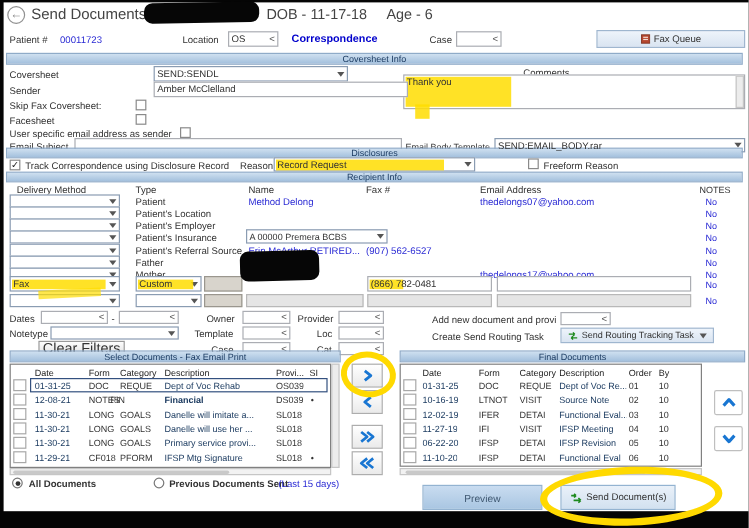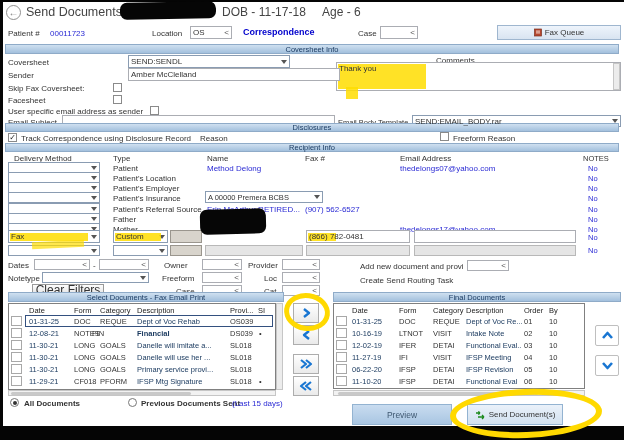--- a/index.html
+++ b/index.html
@@ -129,20 +129,25 @@
   </div>
 
   <div class="bar" style="left:5px;top:123px;width:614px;height:9px;line-height:8px">
     <span>Disclosures</span>
   </div>
   <div class="chk" style="left:8px;top:133px">
     <span>✓</span>
   </div>
   <span class="lb" style="left:21px;top:134px">Track Correspondence using Disclosure Record</span>
   <span class="lb" style="left:200px;top:134px">Reason</span>
+  <div class="sel" style="left:228px;top:131px;width:168px;height:12px">
+    <div class="mk" style="left:1px;top:1px;width:140px;height:9px"></div>
+    <span class="v">Record Request</span>
+    <span class="car"></span>
+  </div>
   <div class="chk" style="left:440px;top:132px"></div>
   <span class="lb" style="left:453px;top:134px">Freeform Reason</span>
 
   <div class="bar" style="left:5px;top:143px;width:614px;height:9px;line-height:8px">
     <span>Recipient Info</span>
   </div>
   <span class="lb" style="left:14px;top:154px">Delivery Method</span>
   <span class="lb" style="left:113px;top:154px">Type</span>
   <span class="lb" style="left:207px;top:154px">Name</span>
   <span class="lb" style="left:305px;top:154px">Fax #</span>
@@ -244,37 +249,37 @@
   <span class="lb" style="left:8px;top:261px">Dates</span>
   <div class="inp" style="left:34px;top:259px;width:56px;height:11px">
       <span class="v"></span>
       <span class="lk">&lt;</span>
     </div>
   <span class="lb" style="left:93px;top:261px">-</span>
   <div class="inp" style="left:99px;top:259px;width:50px;height:11px">
       <span class="v"></span>
       <span class="lk">&lt;</span>
     </div>
-  <span class="lb" style="left:164px;top:261px">Owner</span>
+  <span class="lb" style="left:172px;top:261px">Owner</span>
   <div class="inp" style="left:202px;top:259px;width:40px;height:11px">
       <span class="v"></span>
       <span class="lk">&lt;</span>
     </div>
   <span class="lb" style="left:248px;top:261px">Provider</span>
   <div class="inp" style="left:282px;top:259px;width:38px;height:11px">
       <span class="v"></span>
       <span class="lk">&lt;</span>
     </div>
 
   <span class="lb" style="left:8px;top:274px">Notetype</span>
   <div class="sel" style="left:42px;top:272px;width:107px;height:11px">
       <span class="v"></span>
       <span class="car"></span>
     </div>
-  <span class="lb" style="left:162px;top:274px">Freeform</span>
+  <span class="lb" style="left:162px;top:274px">Template</span>
   <div class="inp" style="left:202px;top:272px;width:40px;height:11px">
       <span class="v"></span>
       <span class="lk">&lt;</span>
     </div>
   <span class="lb" style="left:264px;top:274px">Loc</span>
   <div class="inp" style="left:282px;top:272px;width:38px;height:11px">
       <span class="v"></span>
       <span class="lk">&lt;</span>
     </div>
 
@@ -291,20 +296,28 @@
       <span class="v"></span>
       <span class="lk">&lt;</span>
     </div>
 
   <span class="lb" style="left:360px;top:262px">Add new document and provi</span>
   <div class="inp" style="left:467px;top:260px;width:42px;height:11px">
       <span class="v"></span>
       <span class="lk">&lt;</span>
     </div>
   <span class="lb" style="left:360px;top:276px">Create Send Routing Task</span>
+  <div class="btn btnf" style="left:467px;top:273px;width:128px;height:13px;font-size:7.5px">
+    <svg width="9" height="8" viewBox="0 0 9 8">
+        <path d="M1 2.5 H6 M6 2.5 L4.5 1 M6 2.5 L4.5 4" stroke="#1d8a1d" stroke-width="1.1" fill="none"></path>
+        <path d="M8 5.5 H3 M3 5.5 L4.5 4.2 M3 5.5 L4.5 7" stroke="#1d8a1d" stroke-width="1.1" fill="none"></path>
+      </svg>
+    <span>Send Routing Tracking Task</span>
+    <span class="car"></span>
+  </div>
 
   <div class="bar" style="left:8px;top:292px;width:276px;height:10px">
     <span>Select Documents - Fax Email Print</span>
   </div>
   <div class="tbl" style="left:8px;top:303px;width:268px;height:87px"></div>
   <div class="scrollv" style="left:276px;top:303px;width:7px;height:87px"></div>
   <span class="hcell" style="left:29px;top:306px">Date</span>
   <span class="hcell" style="left:74px;top:306px">Form</span>
   <span class="hcell" style="left:100px;top:306px">Category</span>
   <span class="hcell" style="left:137px;top:306px">Description</span>
@@ -398,21 +411,21 @@
   <span class="cell" style="left:399px;top:317px">DOC</span>
   <span class="cell" style="left:433px;top:317px">REQUE</span>
   <span class="cell nav" style="left:466px;top:317px;width:56px">Dept of Voc Re...</span>
   <span class="cell" style="left:524px;top:317px">01</span>
   <span class="cell" style="left:549px;top:317px;width:12px">10</span>
 
   <div class="rowchk" style="left:336px;top:328px"></div>
   <span class="cell nav" style="left:352px;top:329px">10-16-19</span>
   <span class="cell" style="left:399px;top:329px">LTNOT</span>
   <span class="cell" style="left:433px;top:329px">VISIT</span>
-  <span class="cell nav" style="left:466px;top:329px;width:56px">Intake Note</span>
+  <span class="cell nav" style="left:466px;top:329px;width:56px">Source Note</span>
   <span class="cell" style="left:524px;top:329px">02</span>
   <span class="cell" style="left:549px;top:329px;width:12px">10</span>
 
   <div class="rowchk" style="left:336px;top:340px"></div>
   <span class="cell nav" style="left:352px;top:341px">12-02-19</span>
   <span class="cell" style="left:399px;top:341px">IFER</span>
   <span class="cell" style="left:433px;top:341px">DETAI</span>
   <span class="cell nav" style="left:466px;top:341px;width:56px">Functional Eval...</span>
   <span class="cell" style="left:524px;top:341px">03</span>
   <span class="cell" style="left:549px;top:341px;width:12px">10</span>

